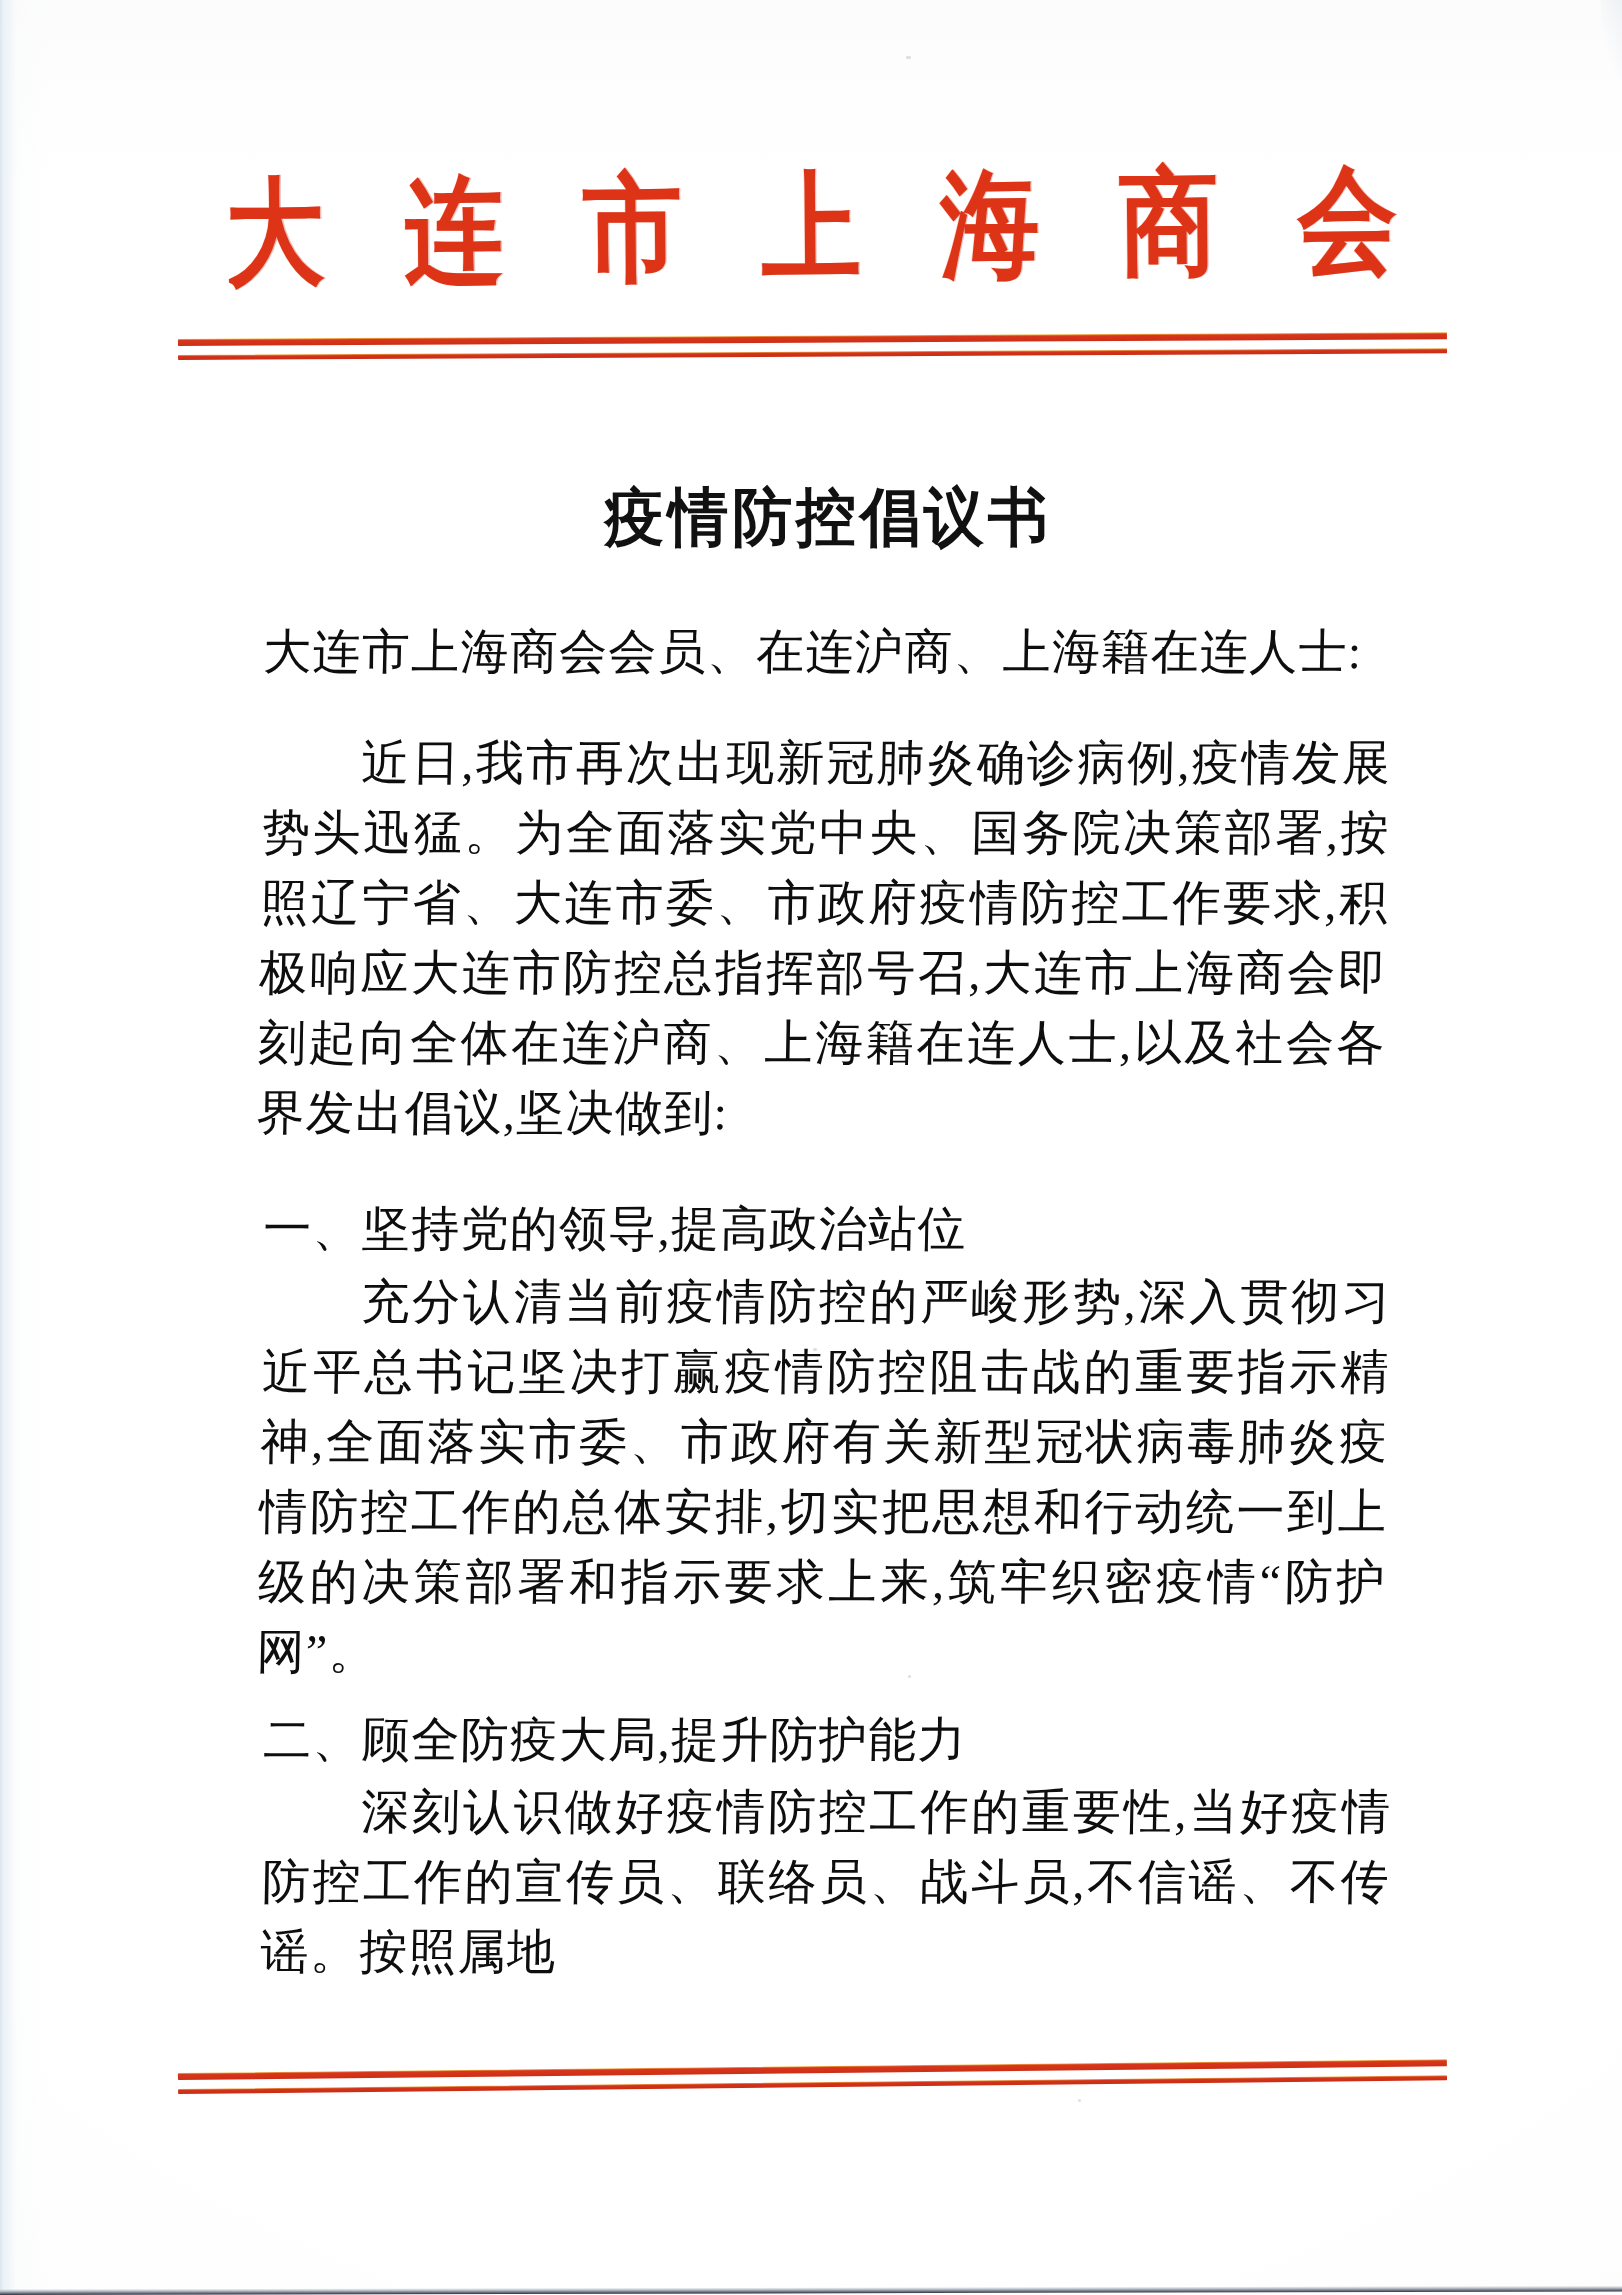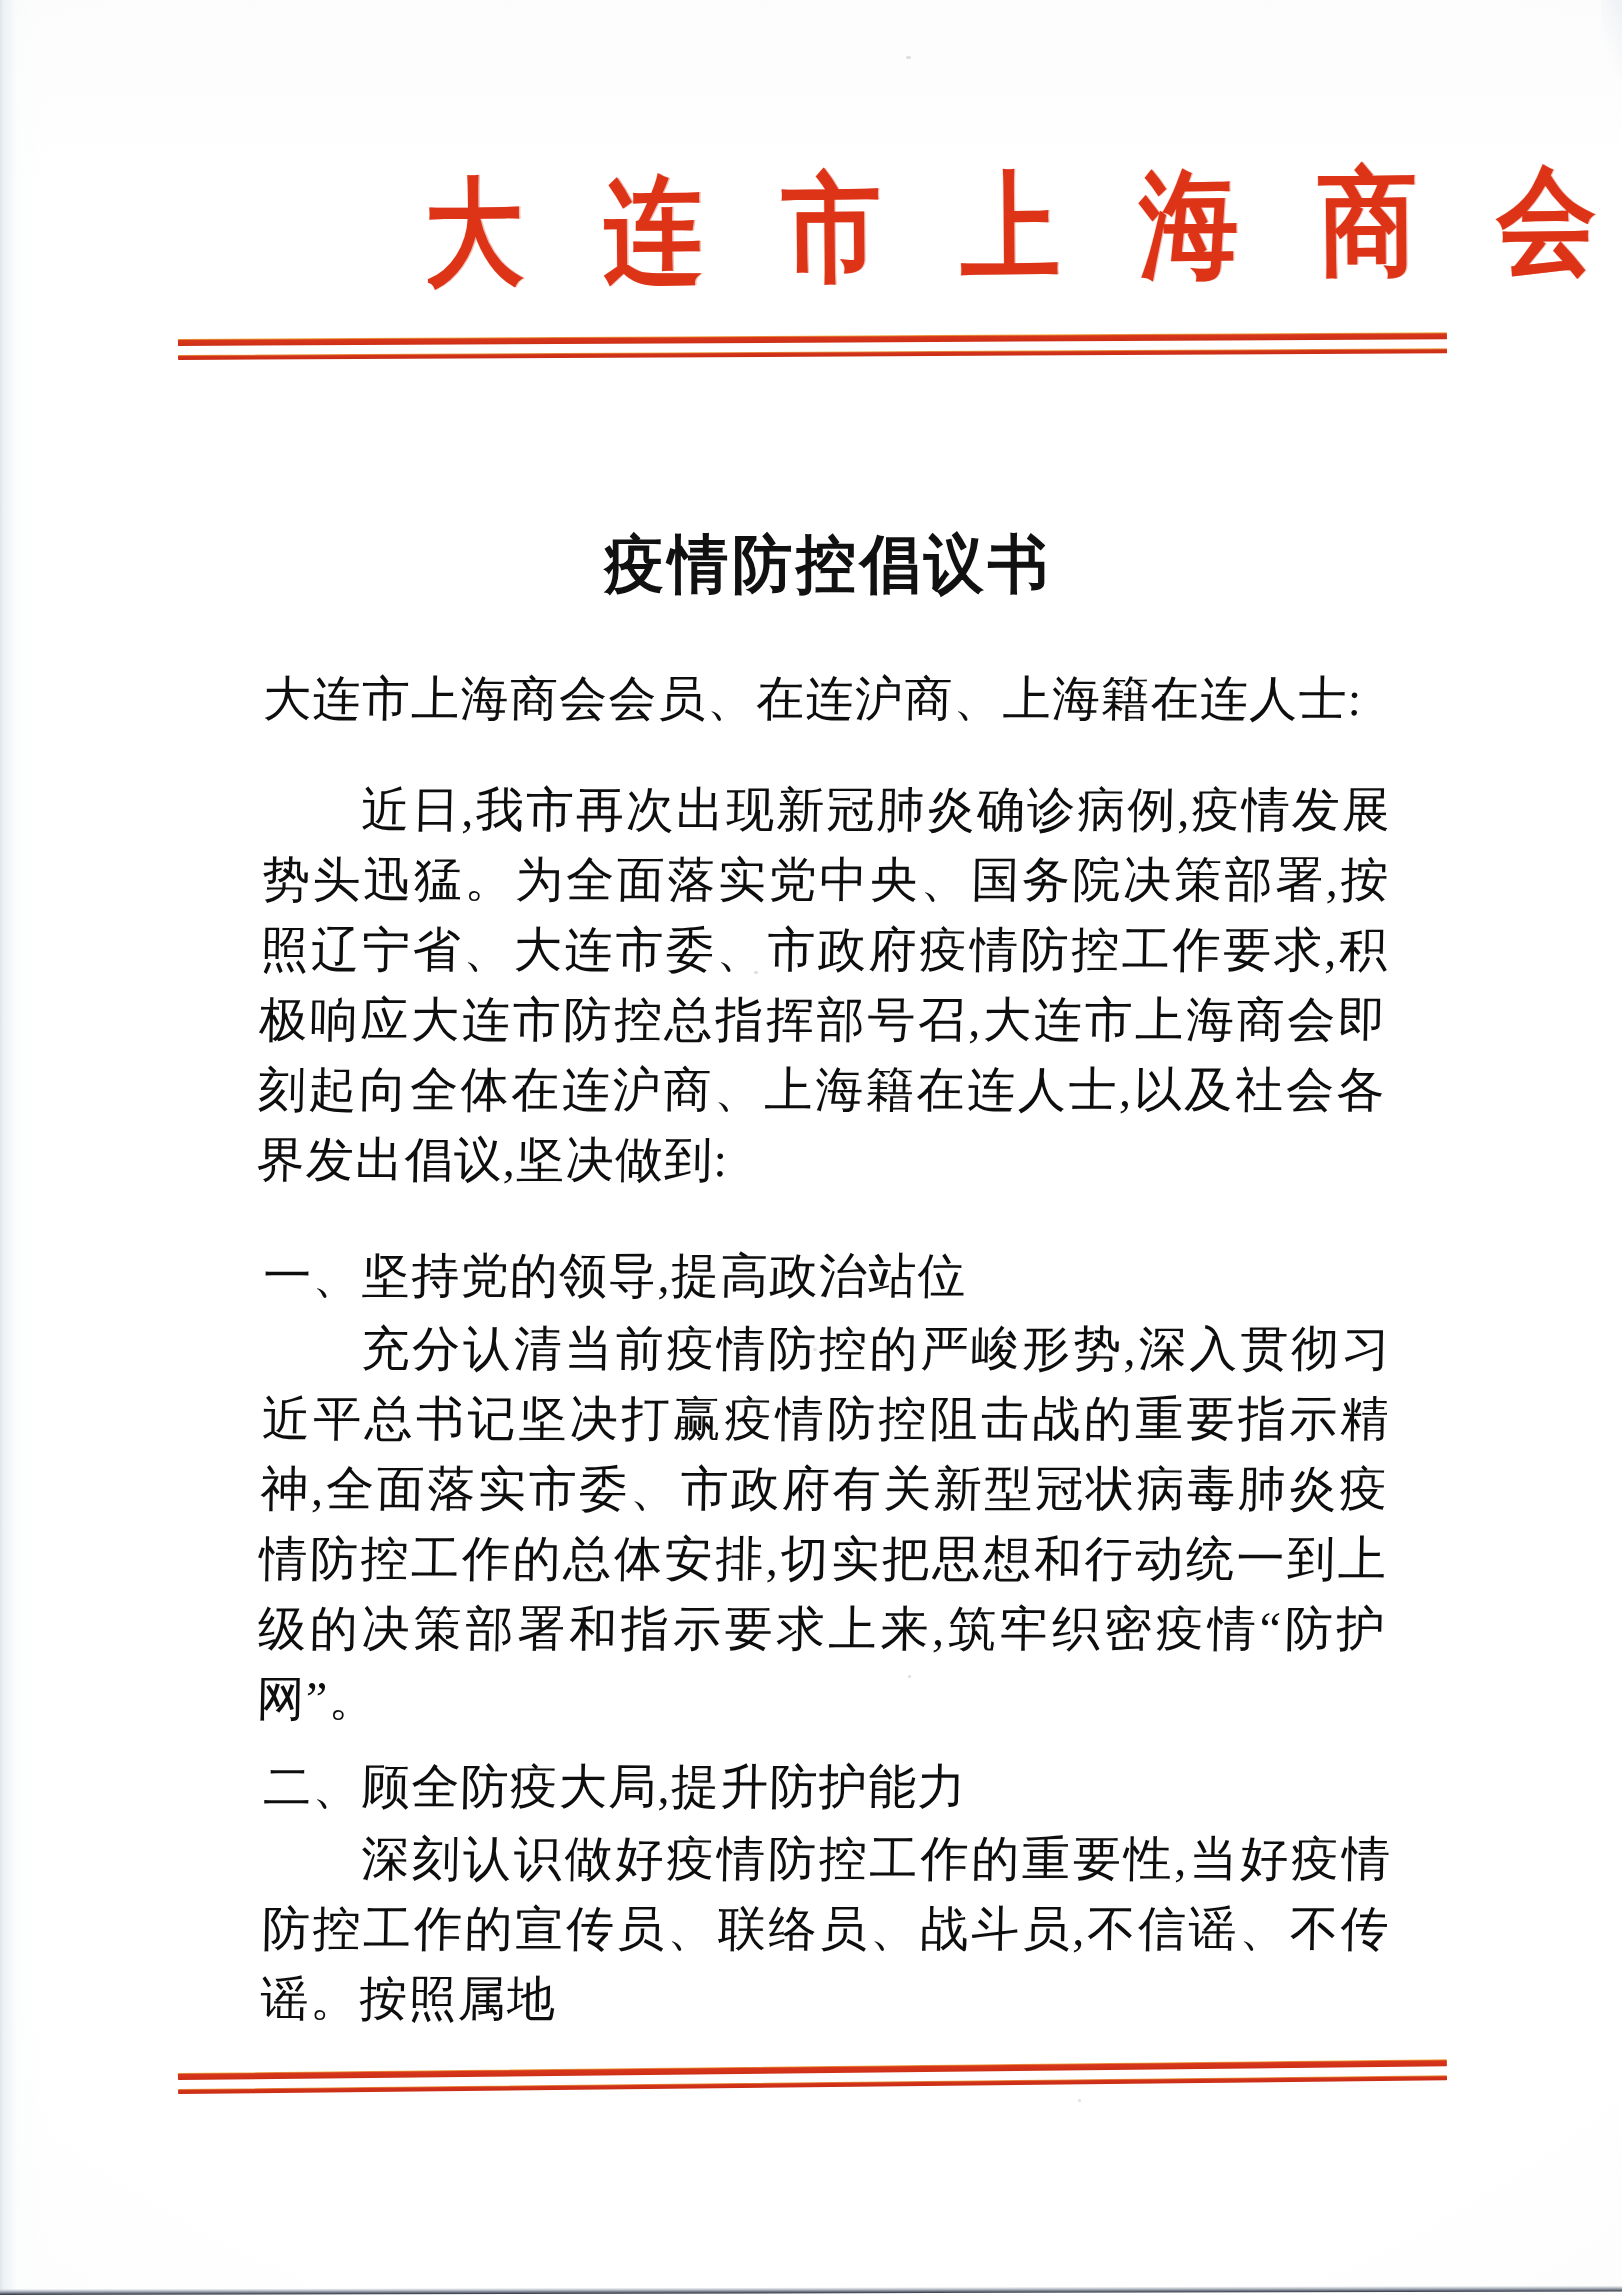--- a/index.html
+++ b/index.html
@@ -54,21 +54,21 @@
     background: linear-gradient(250deg, rgba(236,240,244,0.9) 0%, rgba(255,255,255,0) 70%);
     pointer-events: none;
   }
 
   
   .letterhead {
     position: absolute;
     left: 0;
     top: 175px;
     width: 1623px;
-    text-align: right;
+    text-align: center;
   }
   .letterhead-title {
     display: inline-block;
     font-family: "Liberation Serif", "DejaVu Serif", serif;
     font-size: 99px;
     line-height: 1.08;
     font-weight: 700;
     color: #dd3418;
     letter-spacing: 27.5px;
     text-indent: 27.5px;
@@ -101,21 +101,20 @@
     background: linear-gradient(180deg, #eda84a 0%, #d3331a 30%, #c92d15 100%);
     border-radius: 0.7px;
   }
 
   
   .doc-body {
     position: absolute;
     left: 264px;
     top: 482px;
     width: 1128px;
-    margin-top: 47px;
   }
 
   .doc-title {
     font-family: "Liberation Sans", "DejaVu Sans", sans-serif;
     font-size: 60px;
     line-height: 1.2;
     font-weight: 700;
     color: #111111;
     text-align: center;
     letter-spacing: 3.9px;

